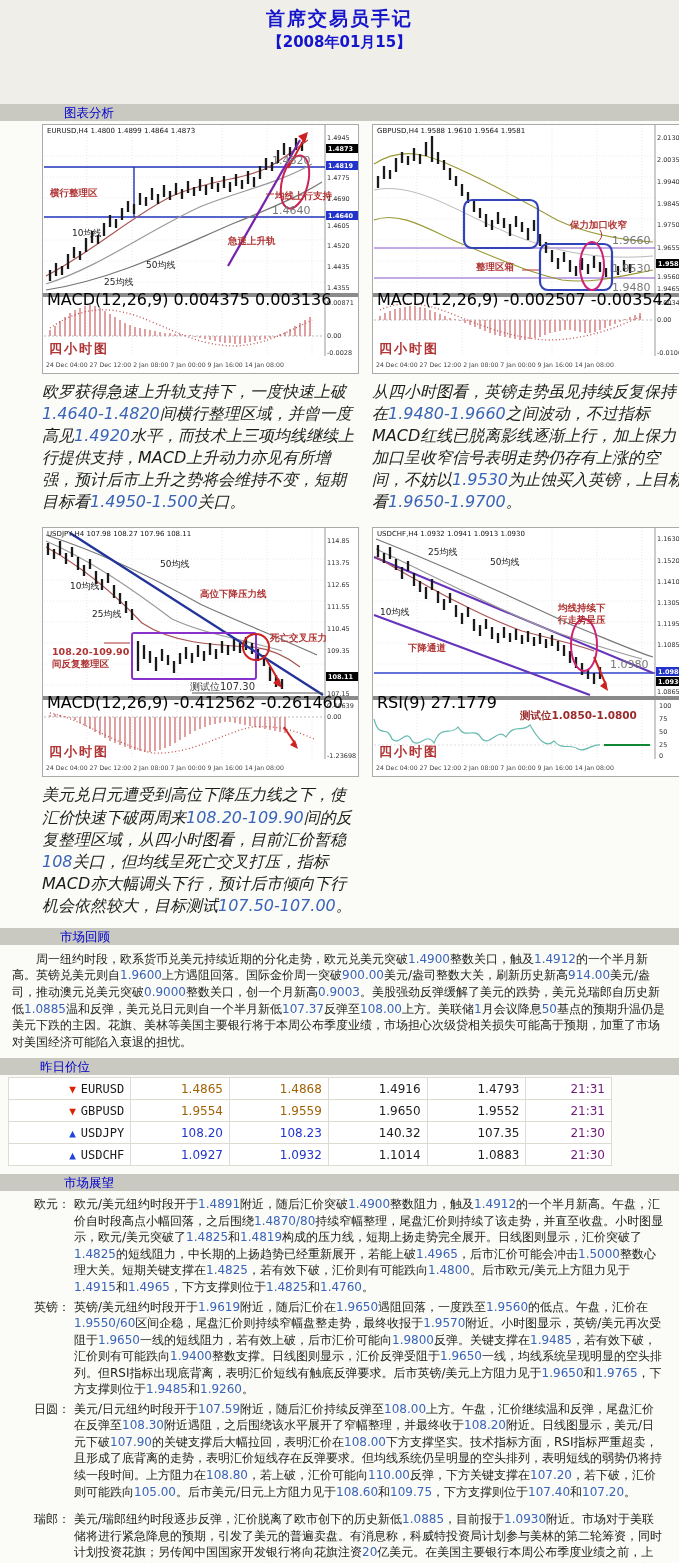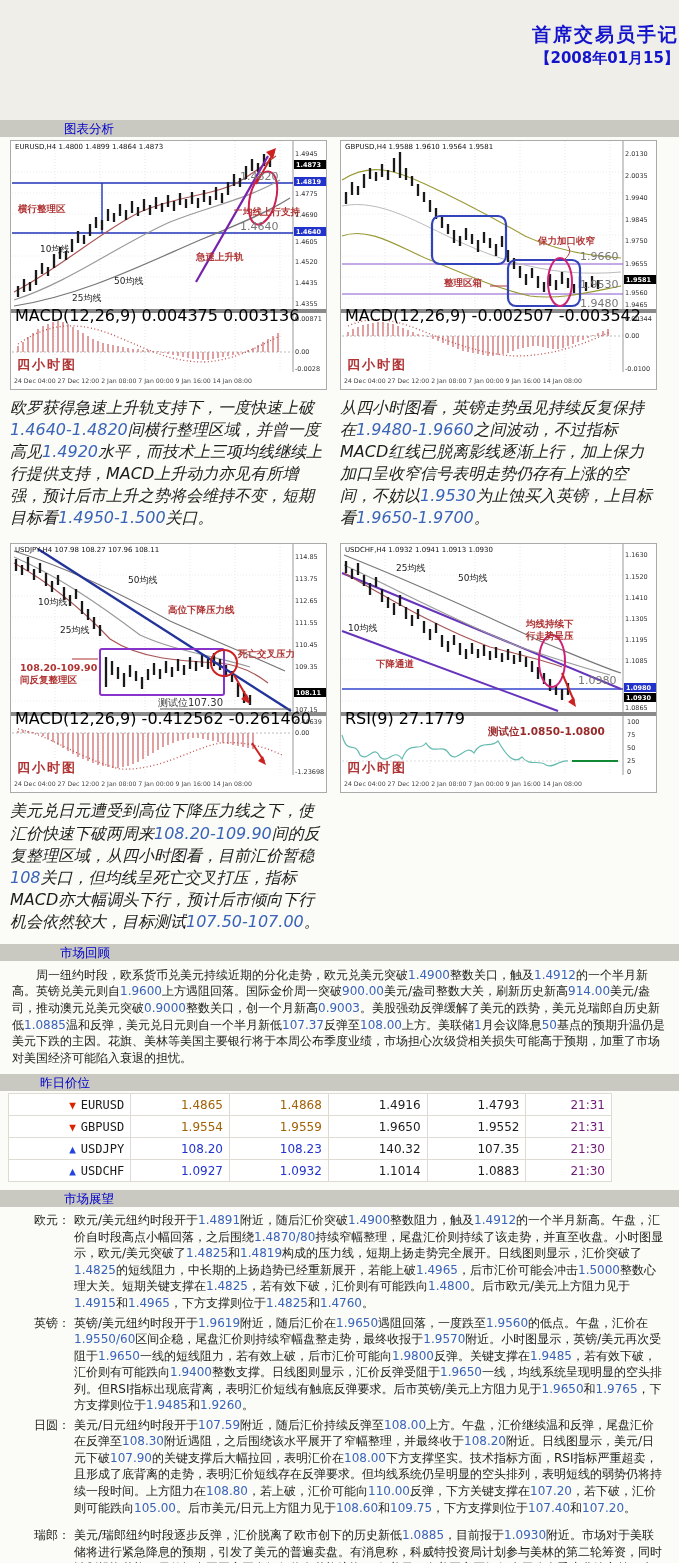--- a/index.html
+++ b/index.html
@@ -1,25 +1,25 @@
 <!DOCTYPE html>
 <html><head>
 <meta charset="utf-8">
 <style>
   html,body{margin:0;padding:0;}
   body{width:679px;background:#efeee9;font-family:"DejaVu Sans","Liberation Sans",sans-serif;color:#1c1c1c;}
-  .masthead{padding-top:22px;text-align:right;}
+  .masthead{padding-top:6px;text-align:center;}
   .title{color:#1414cc;font-size:19px;font-weight:bold;letter-spacing:2px;}
   .date{color:#1414cc;font-size:15px;font-weight:bold;margin-top:1px;}
   .topgap{height:52px;}
   .content{background:#fbfbf7;}
   .secbar{background:#c9c8c1;height:17px;line-height:17px;font-size:12.5px;font-weight:normal;color:#0000cc;}
   .sb-charts{padding-left:64px;} .sb-review{padding-left:60px;} .sb-prices{padding-left:40px;}
   .sb-outlook{padding-left:64px;} .sb-sr{padding-left:12px;}
-  .charts{display:flex;gap:13px;padding:3px 9px 2px 10px;}
+  .charts{display:flex;gap:13px;padding:3px 9px 2px 10px;margin-left:32px;}
   .chart-col{width:317px;}
   svg.chart{display:block;background:#fff;}
   svg text{font-family:"DejaVu Sans","Liberation Sans",sans-serif;}
   .ch{font-size:7px;fill:#111;}
   .ax{font-size:6.5px;fill:#333;}
   .tag{font-size:6.5px;fill:#fff;font-weight:bold;}
   .ann{font-size:9.5px;fill:#b03434;font-weight:bold;}
   .ann2{font-size:9px;fill:#222;}
   .big{font-size:11px;fill:#777;}
   .tf{font-size:13px;fill:#b03434;font-weight:bold;letter-spacing:2px;}

